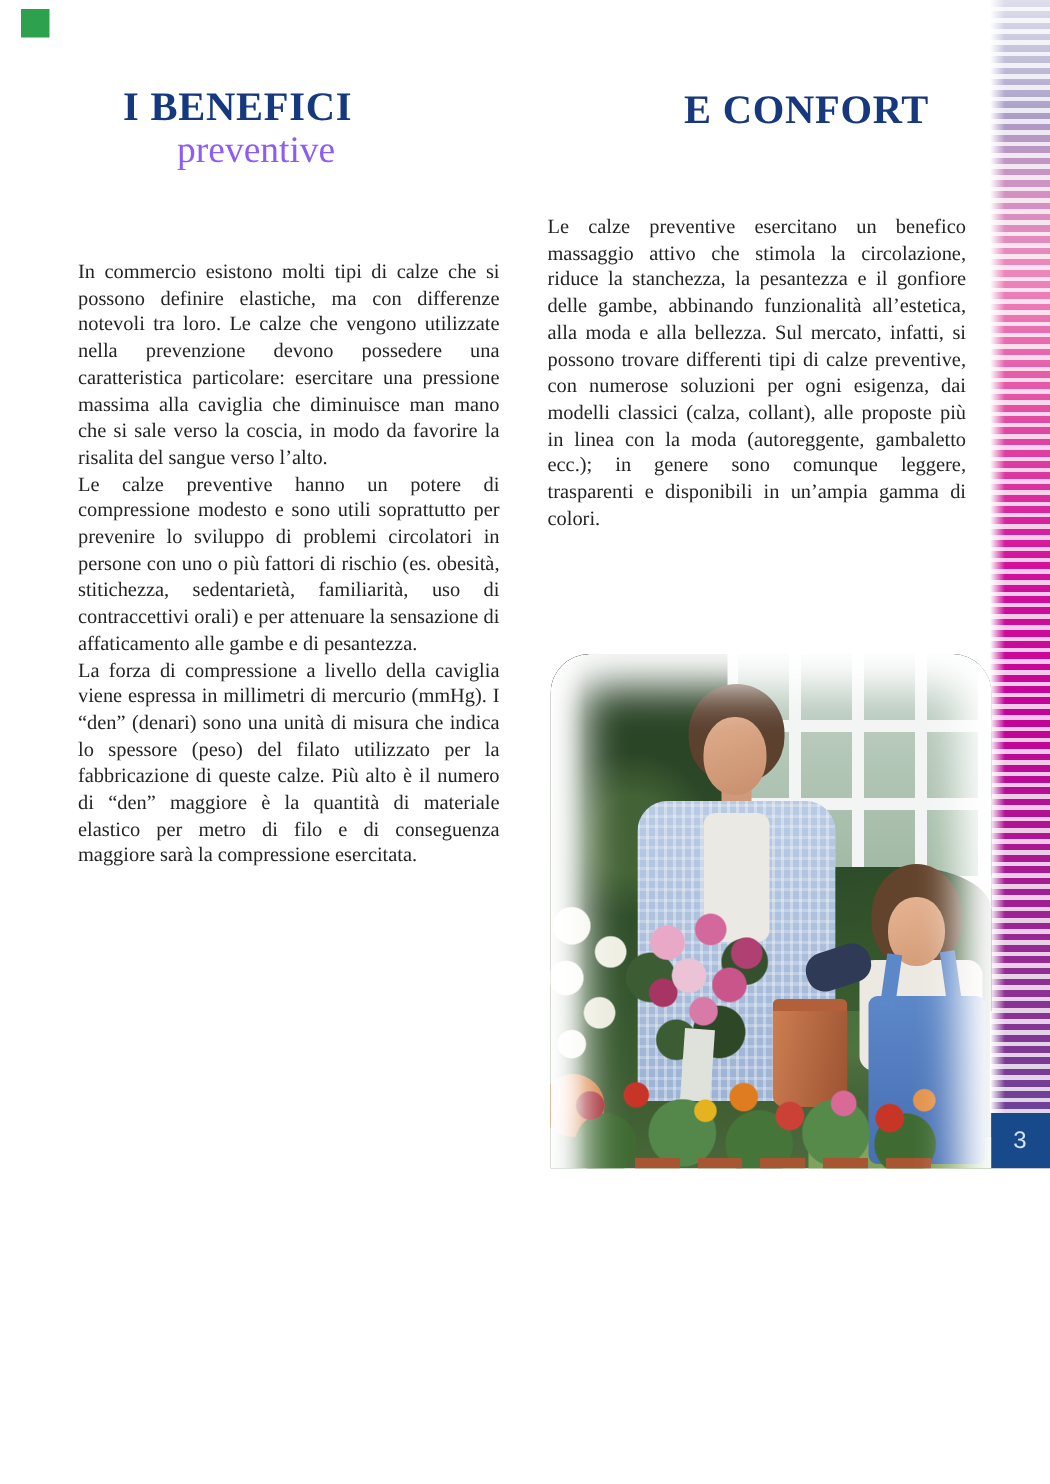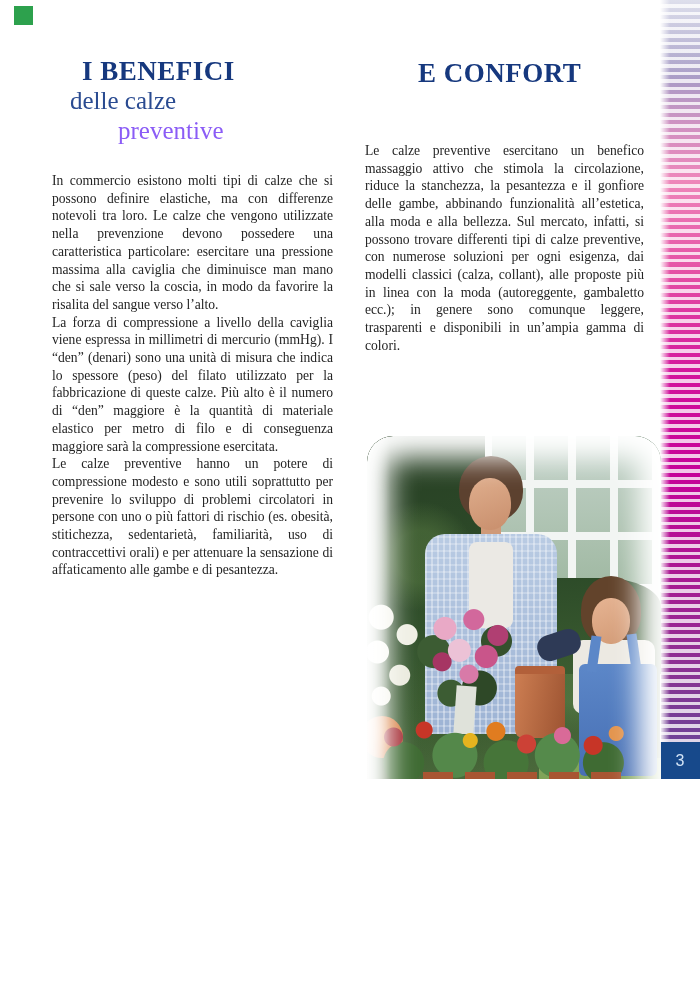--- a/index.html
+++ b/index.html
@@ -30,21 +30,21 @@
     display:flex;align-items:center;justify-content:center;
     color:#d3e4f6;font-family:"Liberation Sans","DejaVu Sans",sans-serif;font-size:16px;
   }
   
   .heading-left{position:absolute;left:68px;top:56px;line-height:30px;}
   .heading-left .h1b{display:block;margin-left:14px;font-weight:bold;font-size:27px;color:#16387e;letter-spacing:0.5px;}
   .heading-left .h2r{display:block;margin-left:2px;font-size:25px;color:#2a4b91;}
   .heading-left .h3r{display:block;margin-left:50px;font-size:25px;color:#8b5cf6;}
   .heading-right{position:absolute;left:365px;top:58px;line-height:31px;}
   .heading-right .h2r{display:block;margin-left:2px;font-size:25px;color:#2a4b91;}
-  .heading-right .h1b{display:block;margin-left:53px;font-weight:bold;font-size:27px;color:#16387e;letter-spacing:0.5px;}
+  .heading-right .h1b{display:block;margin-left:91px;font-weight:bold;font-size:27px;color:#16387e;letter-spacing:0.5px;}
   
   .col-left-text{position:absolute;left:52px;top:172px;width:281px;}
   .col-right-text{position:absolute;left:365px;top:142px;width:279px;}
   .body-text p{margin:0;font-size:13.6px;line-height:17.7px;text-align:justify;color:#242424;}
   
   .photo{position:absolute;left:367px;top:436px;width:294px;height:430px;margin:0;
     border-radius:26px;overflow:hidden;background:#fff;}
   .photo *{position:absolute;}
   .ph-hedge{left:0;top:0;right:0;bottom:0;z-index:0;
     background:
@@ -140,32 +140,31 @@
 </style>
 </head>
 <body>
 
 <div class="page">
 
   <div class="corner-mark"></div>
 
   <header class="heading-left">
     <span class="h1b">I BENEFICI</span>
-    <span class="h2r">delle calze</span>
     <span class="h3r">preventive</span>
   </header>
 
   <header class="heading-right">
     <span class="h1b">E CONFORT</span>
   </header>
 
   <section class="col-left-text body-text">
     <p>In commercio esistono molti tipi di calze che si possono definire elastiche, ma con differenze notevoli tra loro. Le calze che vengono utilizzate nella prevenzione devono possedere una caratteristica particolare: esercitare una pressione massima alla caviglia che diminuisce man mano che si sale verso la coscia, in modo da favorire la risalita del sangue verso l’alto.</p>
+    <p>Le calze preventive hanno un potere di compressione modesto e sono utili soprattutto per prevenire lo sviluppo di problemi circolatori in persone con uno o più fattori di rischio (es. obesità, stitichezza, sedentarietà, familiarità, uso di contraccettivi orali) e per attenuare la sensazione di affaticamento alle gambe e di pesantezza.</p>
     <p>La forza di compressione a livello della caviglia viene espressa in millimetri di mercurio (mmHg). I “den” (denari) sono una unità di misura che indica lo spessore (peso) del filato utilizzato per la fabbricazione di queste calze. Più alto è il numero di “den” maggiore è la quantità di materiale elastico per metro di filo e di conseguenza maggiore sarà la compressione esercitata.</p>
-    <p>Le calze preventive hanno un potere di compressione modesto e sono utili soprattutto per prevenire lo sviluppo di problemi circolatori in persone con uno o più fattori di rischio (es. obesità, stitichezza, sedentarietà, familiarità, uso di contraccettivi orali) e per attenuare la sensazione di affaticamento alle gambe e di pesantezza.</p>
   </section>
 
   <section class="col-right-text body-text">
     <p>Le calze preventive esercitano un benefico massaggio attivo che stimola la circolazione, riduce la stanchezza, la pesantezza e il gonfiore delle gambe, abbinando funzionalità all’estetica, alla moda e alla bellezza. Sul mercato, infatti, si possono trovare differenti tipi di calze preventive, con numerose soluzioni per ogni esigenza, dai modelli classici (calza, collant), alle proposte più in linea con la moda (autoreggente, gambaletto ecc.); in genere sono comunque leggere, trasparenti e disponibili in un’ampia gamma di colori.</p>
   </section>
 
   <figure class="photo">
     <div class="ph-hedge"></div>
     <div class="ph-window"></div>
     <div class="ph-hedge-front"></div>

